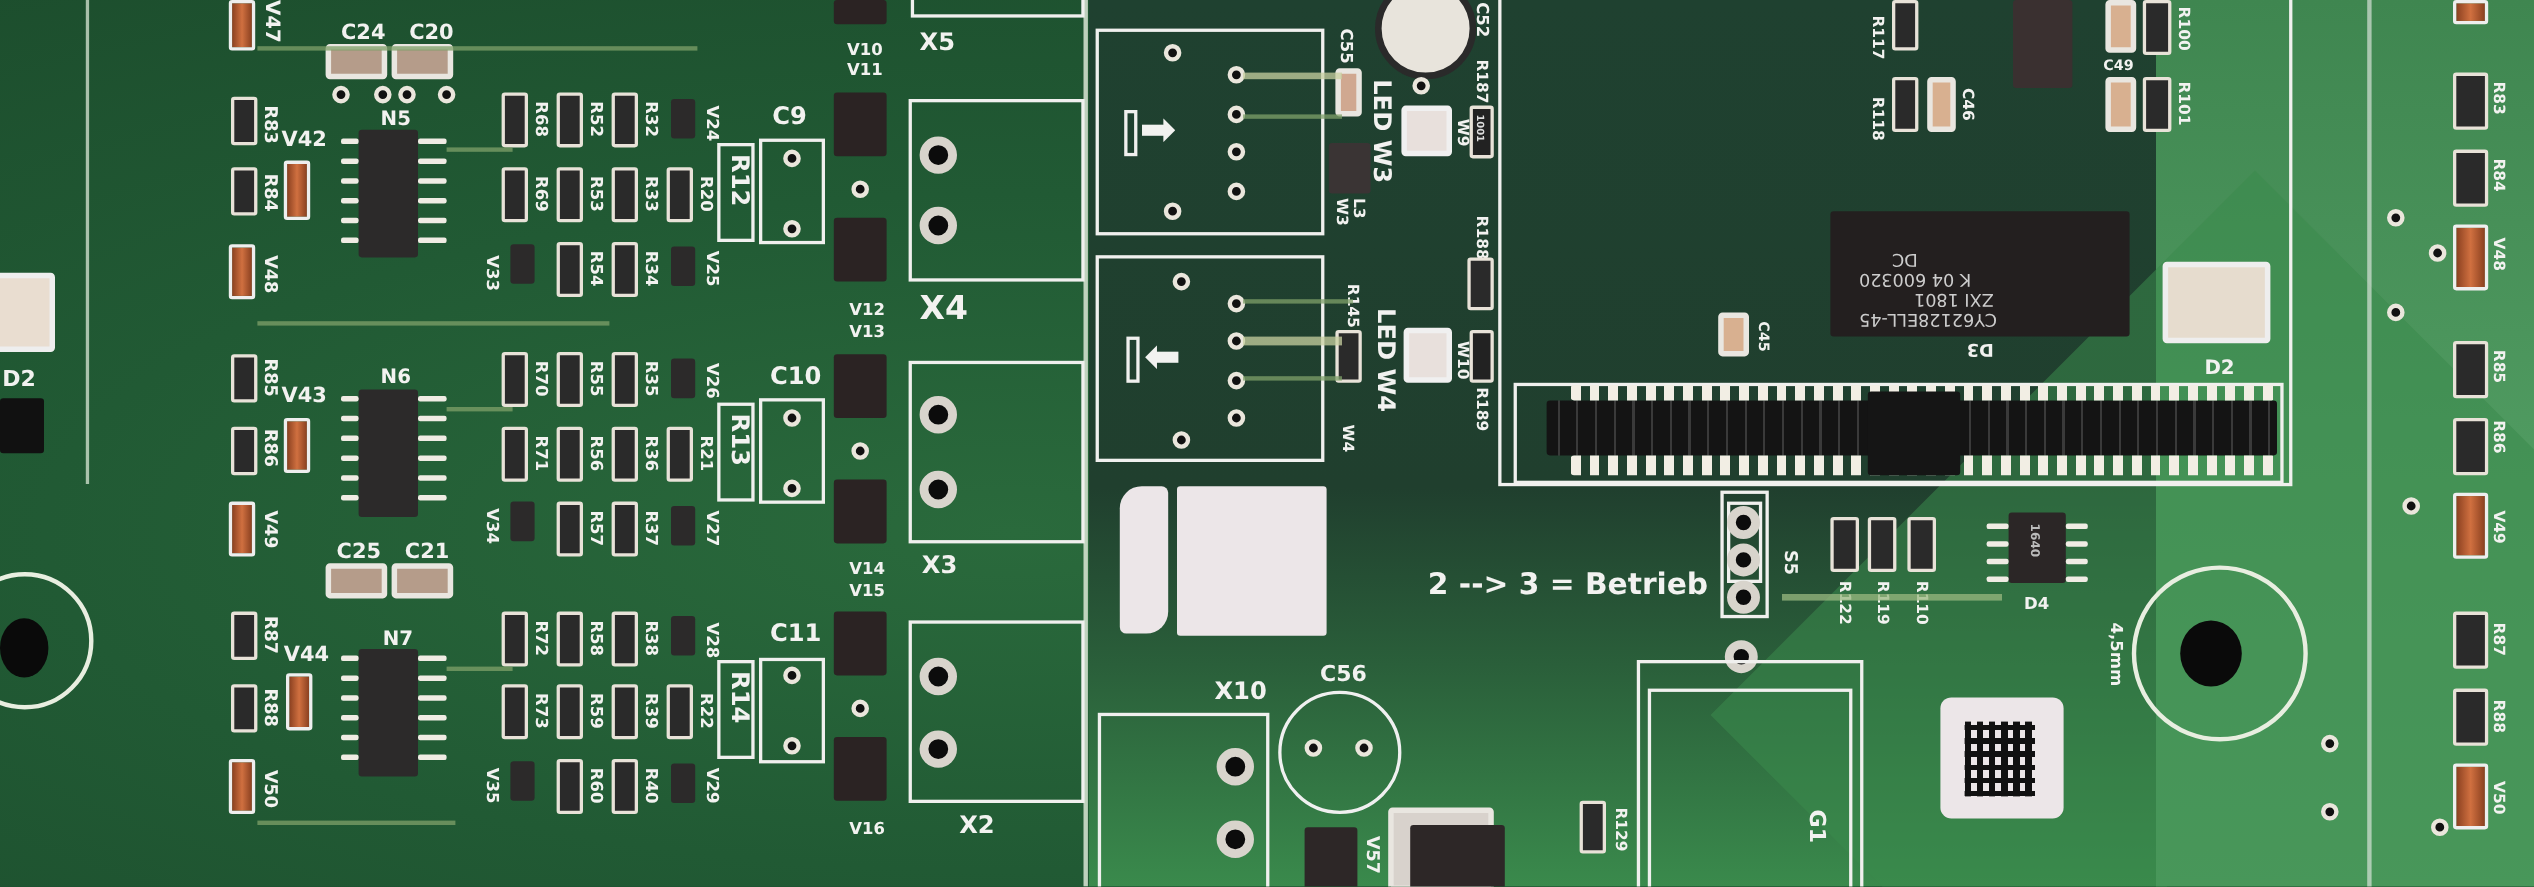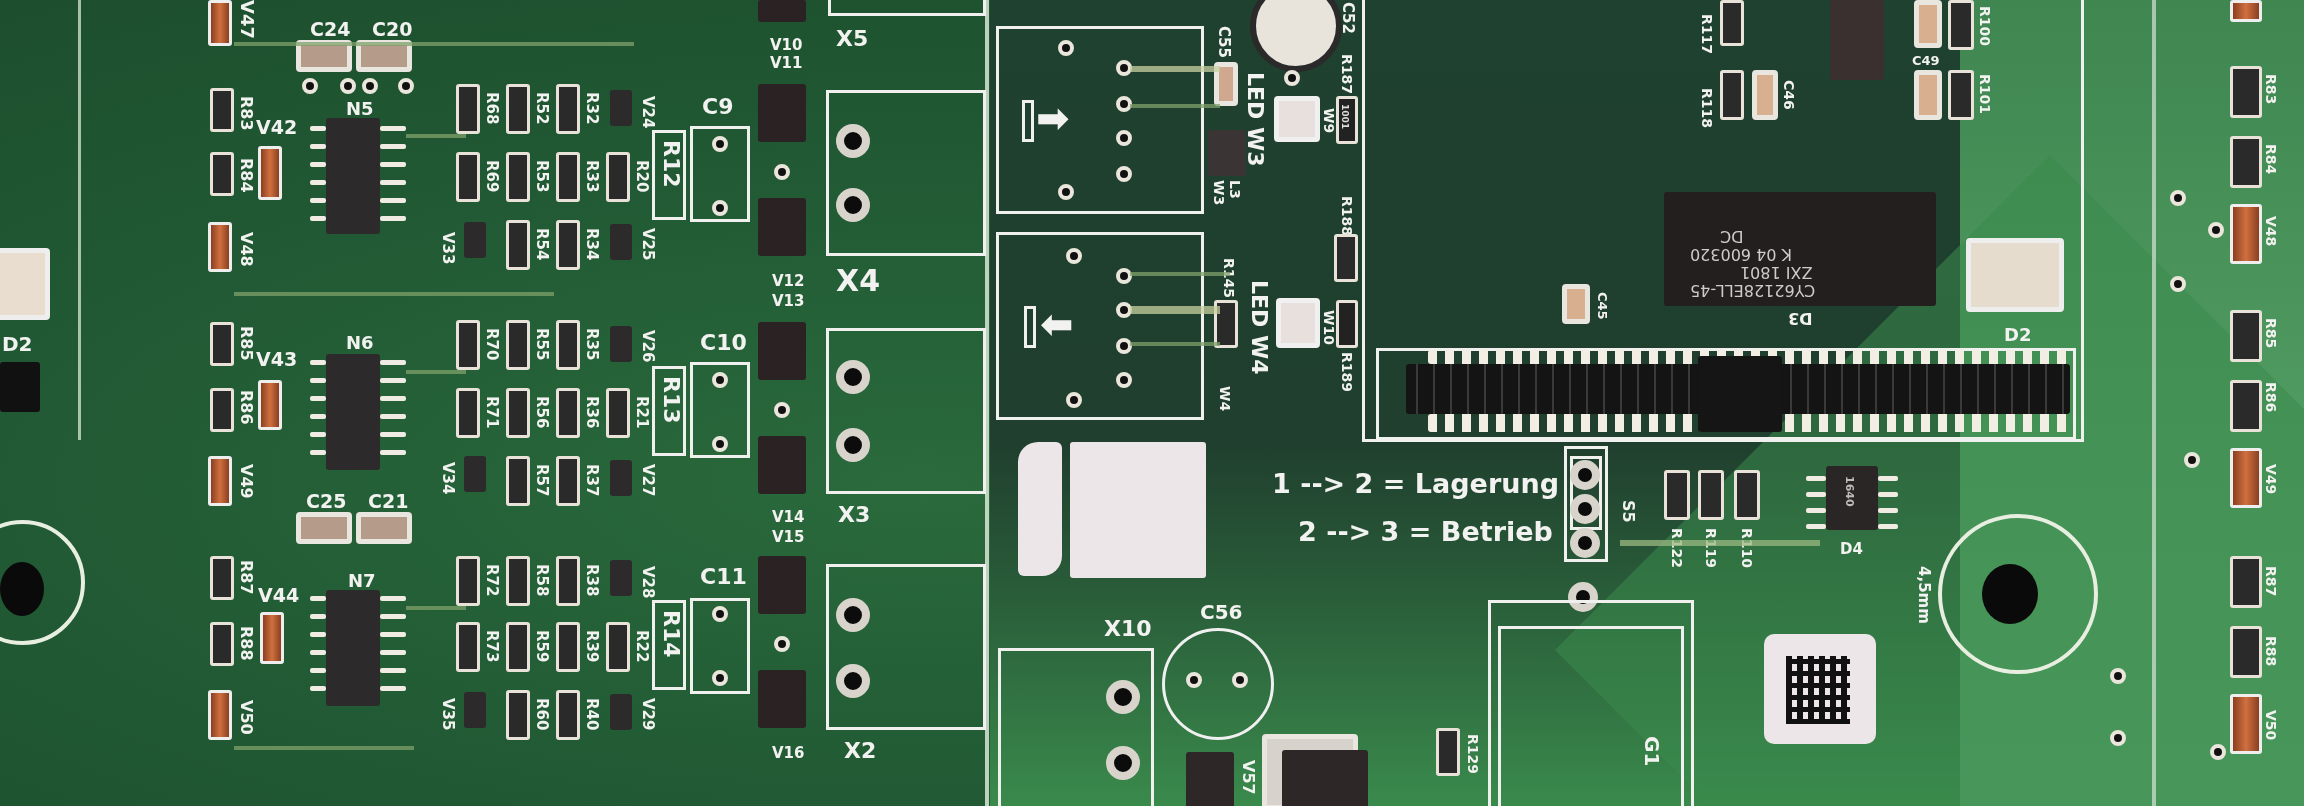--- a/index.html
+++ b/index.html
@@ -260,21 +260,21 @@
 
   <div class="silk" style="left:772px;top:530px;font-size:15px">V15</div>
   <div class="ic" style="left:758px;top:556px;width:48px;height:58px;background:#2b2323"></div>
   <div class="via" style="left:774px;top:636px"></div>
   <div class="ic" style="left:758px;top:670px;width:48px;height:58px;background:#2b2323"></div>
   <div class="silk" style="left:772px;top:746px;font-size:15px">V16</div>
 
   <div class="box" style="left:826px;top:564px;width:160px;height:166px"></div>
   <div class="pad" style="left:836px;top:598px"></div>
   <div class="pad" style="left:836px;top:664px"></div>
-  <div class="silk" style="left:844px;top:740px;font-size:22px">X2</div>
+  <div class="silk" style="left:872px;top:740px;font-size:22px">X2</div>
 
   <div class="box" style="left:996px;top:26px;width:208px;height:188px"></div>
   <div class="box" style="left:1022px;top:100px;width:12px;height:42px"></div>
   <div class="silk" style="left:1036px;top:98px;font-size:40px">➡</div>
   <div class="via" style="left:1058px;top:40px"></div>
   <div class="via" style="left:1116px;top:60px"></div>
   <div class="via" style="left:1116px;top:96px"></div>
   <div class="via" style="left:1116px;top:130px"></div>
   <div class="via" style="left:1116px;top:166px"></div>
   <div class="via" style="left:1058px;top:184px"></div>
@@ -312,21 +312,20 @@
   <div class="cap" style="left:1276px;top:298px;width:44px;height:50px;background:#e8e0dc;border-color:#f0f0f0"></div>
   <div class="silk" style="left:1322px;top:310px;font-size:14px;writing-mode:vertical-rl">W10</div>
   <div class="silk" style="left:1340px;top:196px;font-size:14px;writing-mode:vertical-rl">R188</div>
   <div class="smd" style="left:1334px;top:234px;width:24px;height:48px"></div>
   <div class="smd" style="left:1336px;top:300px;width:22px;height:48px;background:#222"></div>
   <div class="silk" style="left:1340px;top:352px;font-size:14px;writing-mode:vertical-rl">R189</div>
 
   <div class="label" style="left:1018px;top:442px;width:44px;height:134px;border-radius:20px 6px 20px 6px"></div>
   <div class="label" style="left:1070px;top:442px;width:136px;height:136px;border-radius:3px"></div>
 
-  <div class="silk" style="left:1272px;top:470px;font-size:27px;font-weight:bold">1 --&gt; 2 = Lagerung</div>
   <div class="silk" style="left:1298px;top:518px;font-size:27px;font-weight:bold">2 --&gt; 3 = Betrieb</div>
   <div class="box" style="left:1564px;top:446px;width:44px;height:116px"></div>
   <div class="box" style="left:1570px;top:456px;width:32px;height:74px"></div>
   <div class="pad" style="left:1570px;top:460px;width:30px;height:30px"></div>
   <div class="pad" style="left:1570px;top:494px;width:30px;height:30px"></div>
   <div class="pad" style="left:1570px;top:528px;width:30px;height:30px"></div>
   <div class="silk" style="left:1620px;top:500px;font-size:16px;writing-mode:vertical-rl">S5</div>
   <div class="pad" style="left:1568px;top:582px;width:30px;height:30px"></div>
 
   <div class="silk" style="left:1104px;top:618px;font-size:22px">X10</div>

